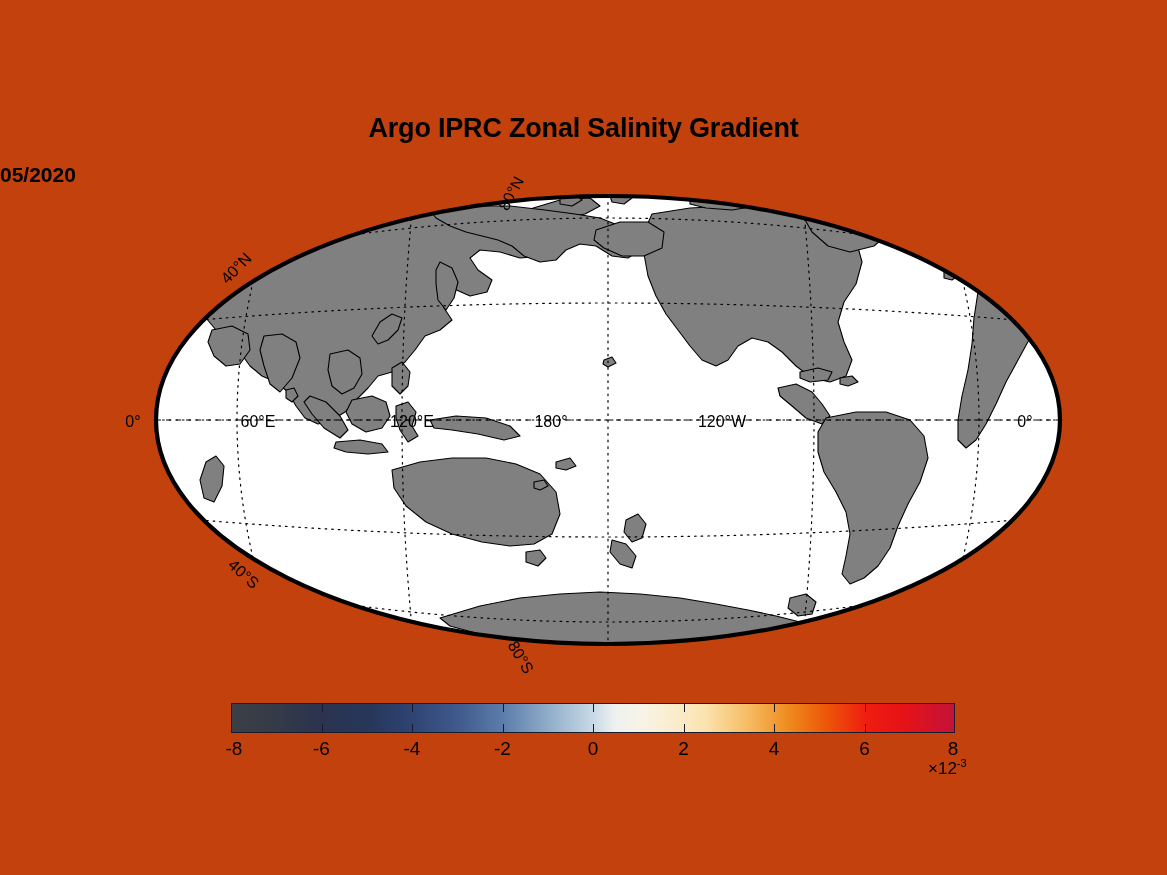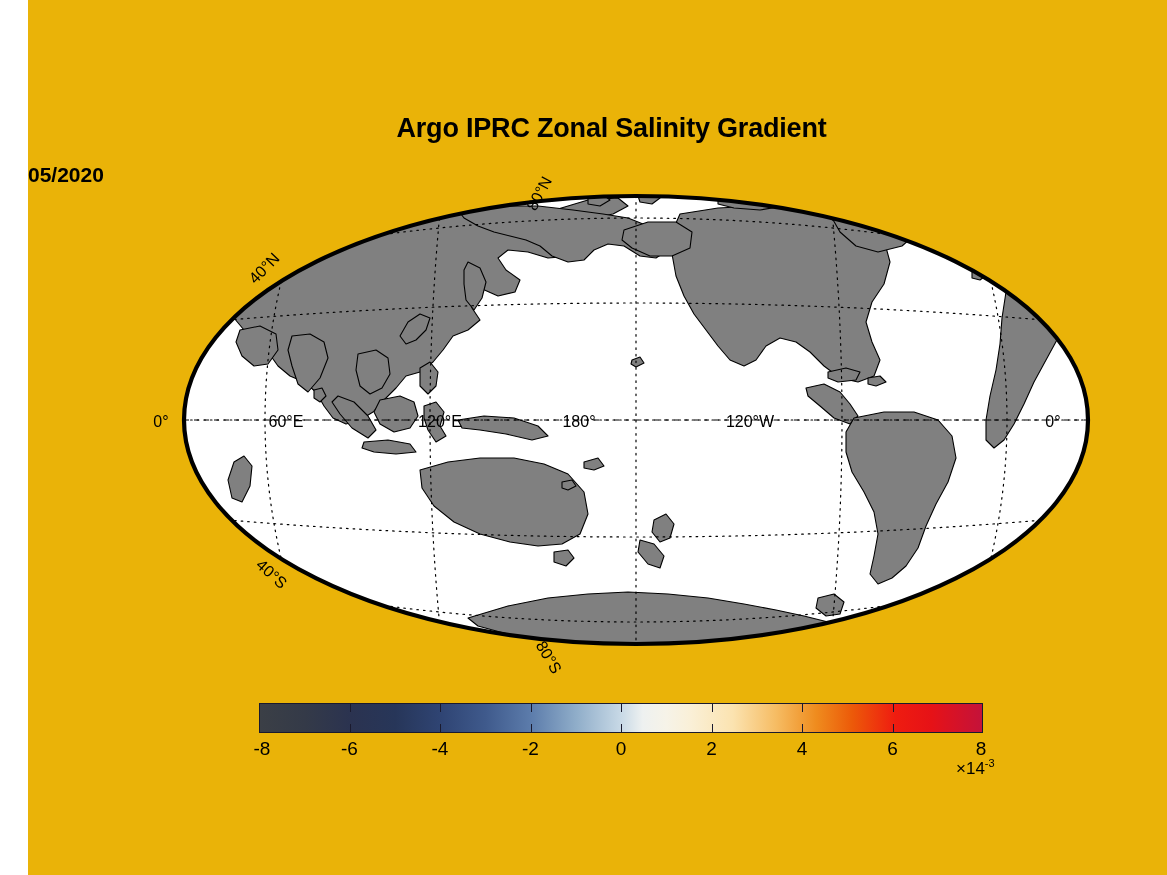--- a/index.html
+++ b/index.html
@@ -11,22 +11,21 @@
     width: 1167px;
     height: 875px;
     position: relative;
     font-family: "Liberation Sans", sans-serif;
     overflow: hidden;
   }
 
   #figure {
     position: absolute;
     inset: 0;
-    background: #eab308;
-    margin-left: 28px;
+    background: #c2410c;
   }
 
   
   #title {
     position: absolute;
     top: 113px;
     left: 0;
     width: 1167px;
     text-align: center;
     font-size: 27px;
@@ -388,16 +387,16 @@
   <div class="cb-label" style="left:412px;">-4</div>
   <div class="cb-label" style="left:502.5px;">-2</div>
   <div class="cb-label" style="left:593px;">0</div>
   <div class="cb-label" style="left:683.5px;">2</div>
   <div class="cb-label" style="left:774px;">4</div>
   <div class="cb-label" style="left:864.5px;">6</div>
   <div class="cb-label" style="left:953px;">8</div>
 
 
   <div id="cb-exponent">
-    <span>×</span><span>14</span><sup>-3</sup>
+    <span>×</span><span>12</span><sup>-3</sup>
   </div>
 
 </div>
 
 </body></html>

